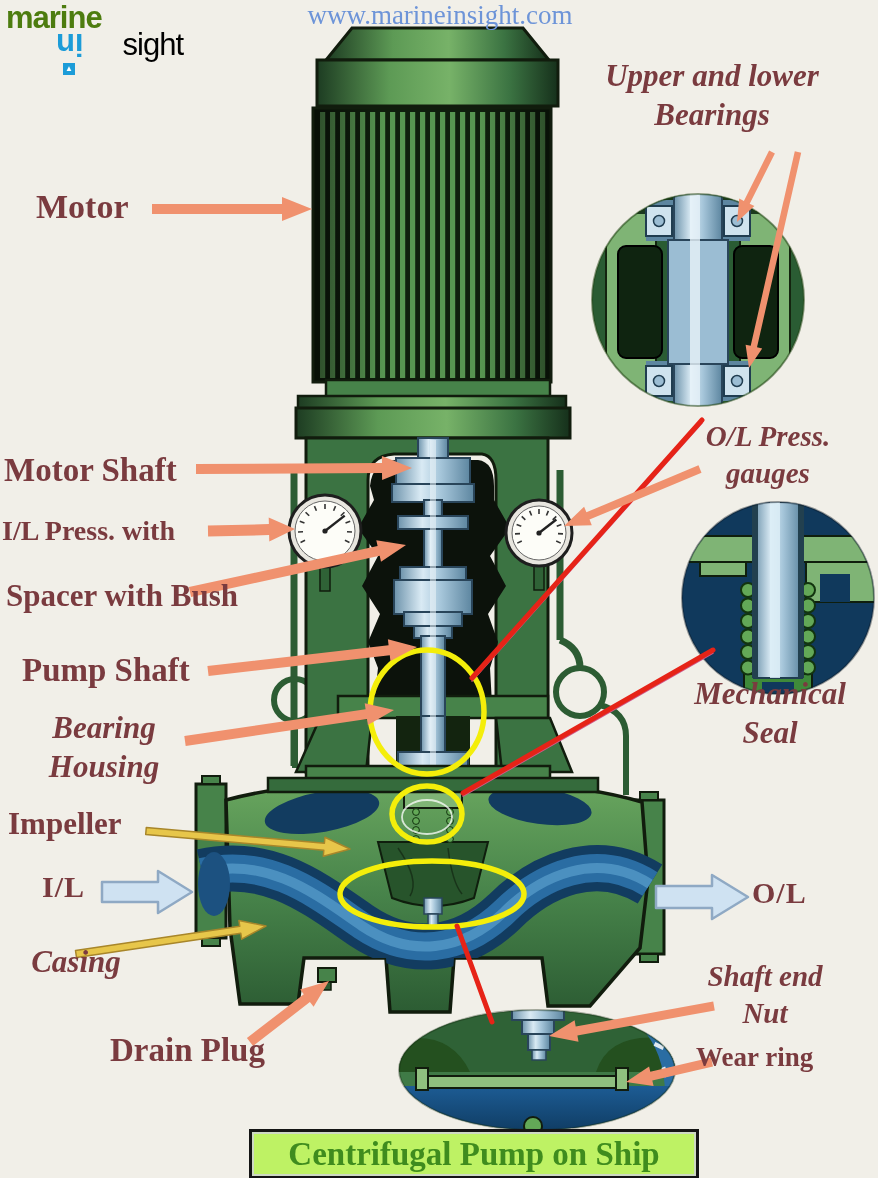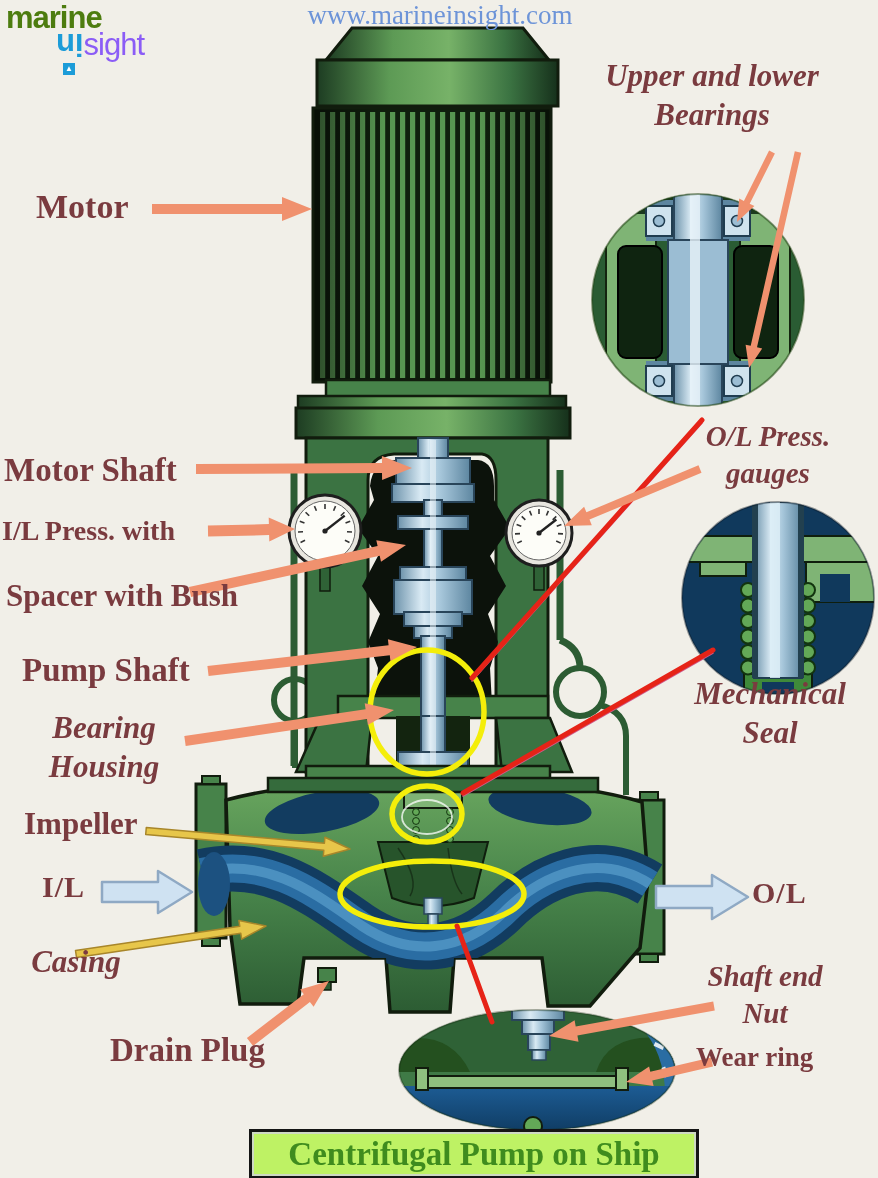--- a/index.html
+++ b/index.html
@@ -8,21 +8,21 @@
   #art{position:absolute;left:0;top:0;}
   .lbl{position:absolute;font-weight:bold;color:#7a3b3f;line-height:1.26;white-space:nowrap;z-index:5;}
   .ctr{text-align:center;white-space:normal;}
   .mono{font-family:Liberation Serif, serif;letter-spacing:1px;}
   .url{position:absolute;left:255px;top:0px;width:370px;text-align:center;font-size:27px;
        color:#6d94d8;font-weight:normal;z-index:5;}
   .logo{position:absolute;left:6px;top:2px;z-index:5;font-family:"Liberation Sans","DejaVu Sans",sans-serif;}
   .logo-marine{font-size:31px;font-weight:bold;color:#4d7c0f;letter-spacing:-1px;line-height:1;}
   .logo-line2{margin-top:-4px;padding-left:50px;font-size:31px;line-height:1;}
   .logo-in{color:#1c9cd8;font-weight:bold;display:inline-block;transform:rotate(180deg);}
-  .logo-sight{color:#8b5cf6;font-weight:normal;letter-spacing:-1px;}
+  .logo-sight{color:#000000;font-weight:normal;letter-spacing:-1px;margin-left:39px;}
   .logo-badge{position:absolute;left:57px;top:61px;width:12px;height:12px;background:#1c9cd8;
               color:#fff;font-size:8px;line-height:12px;text-align:center;}
   .title-box{position:absolute;left:249px;top:1129px;width:444px;height:44px;border:3px solid #141414;
              background:#bef264;display:flex;align-items:center;justify-content:center;z-index:6;
              box-shadow:inset 0 0 0 2px #cdd8c2;}
   .title-text{font-size:33px;font-weight:bold;color:#3f8c1e;white-space:nowrap;}
   .block{display:block;font-style:italic;}
 </style>
 </head>
 <body>
@@ -376,21 +376,21 @@
 
   <div class="lbl" style="left:6px;top:576px;font-size:31px;">Spacer with Bush</div>
 
   <div class="lbl" style="left:22px;top:650px;font-size:33px;">Pump Shaft</div>
 
   <div class="lbl ctr" style="left:28px;top:708px;width:152px;font-size:31px;">
     <span class="block">Bearing</span>
     <span class="block">Housing</span>
   </div>
 
-  <div class="lbl" style="left:24px;top:804px;font-size:31px;">Impeller</div>
+  <div class="lbl" style="left:8px;top:804px;font-size:31px;">Impeller</div>
 
   <div class="lbl mono" style="left:42px;top:868px;font-size:30px;">I/L</div>
 
   <div class="lbl ctr" style="left:16px;top:942px;width:120px;font-size:31px;">
     <span class="block">Casing</span>
   </div>
 
   <div class="lbl" style="left:110px;top:1030px;font-size:33px;">Drain Plug</div>
 
   <div class="lbl ctr" style="left:666px;top:418px;width:204px;font-size:29px;">

